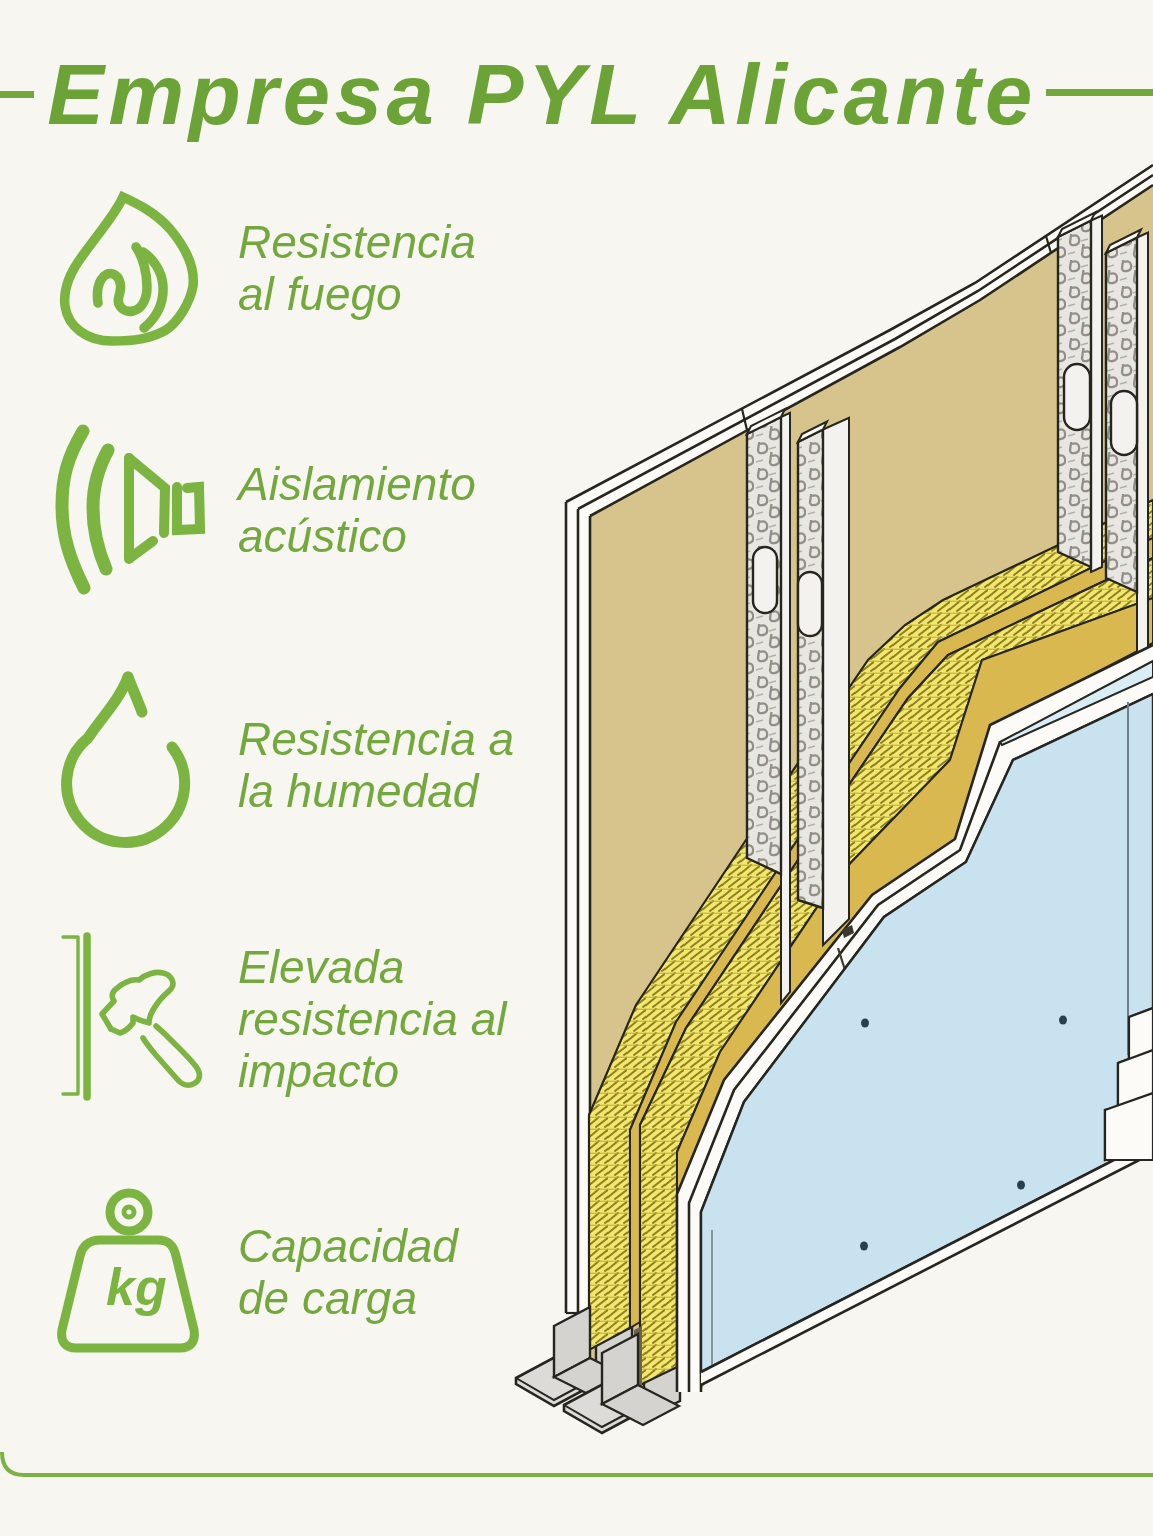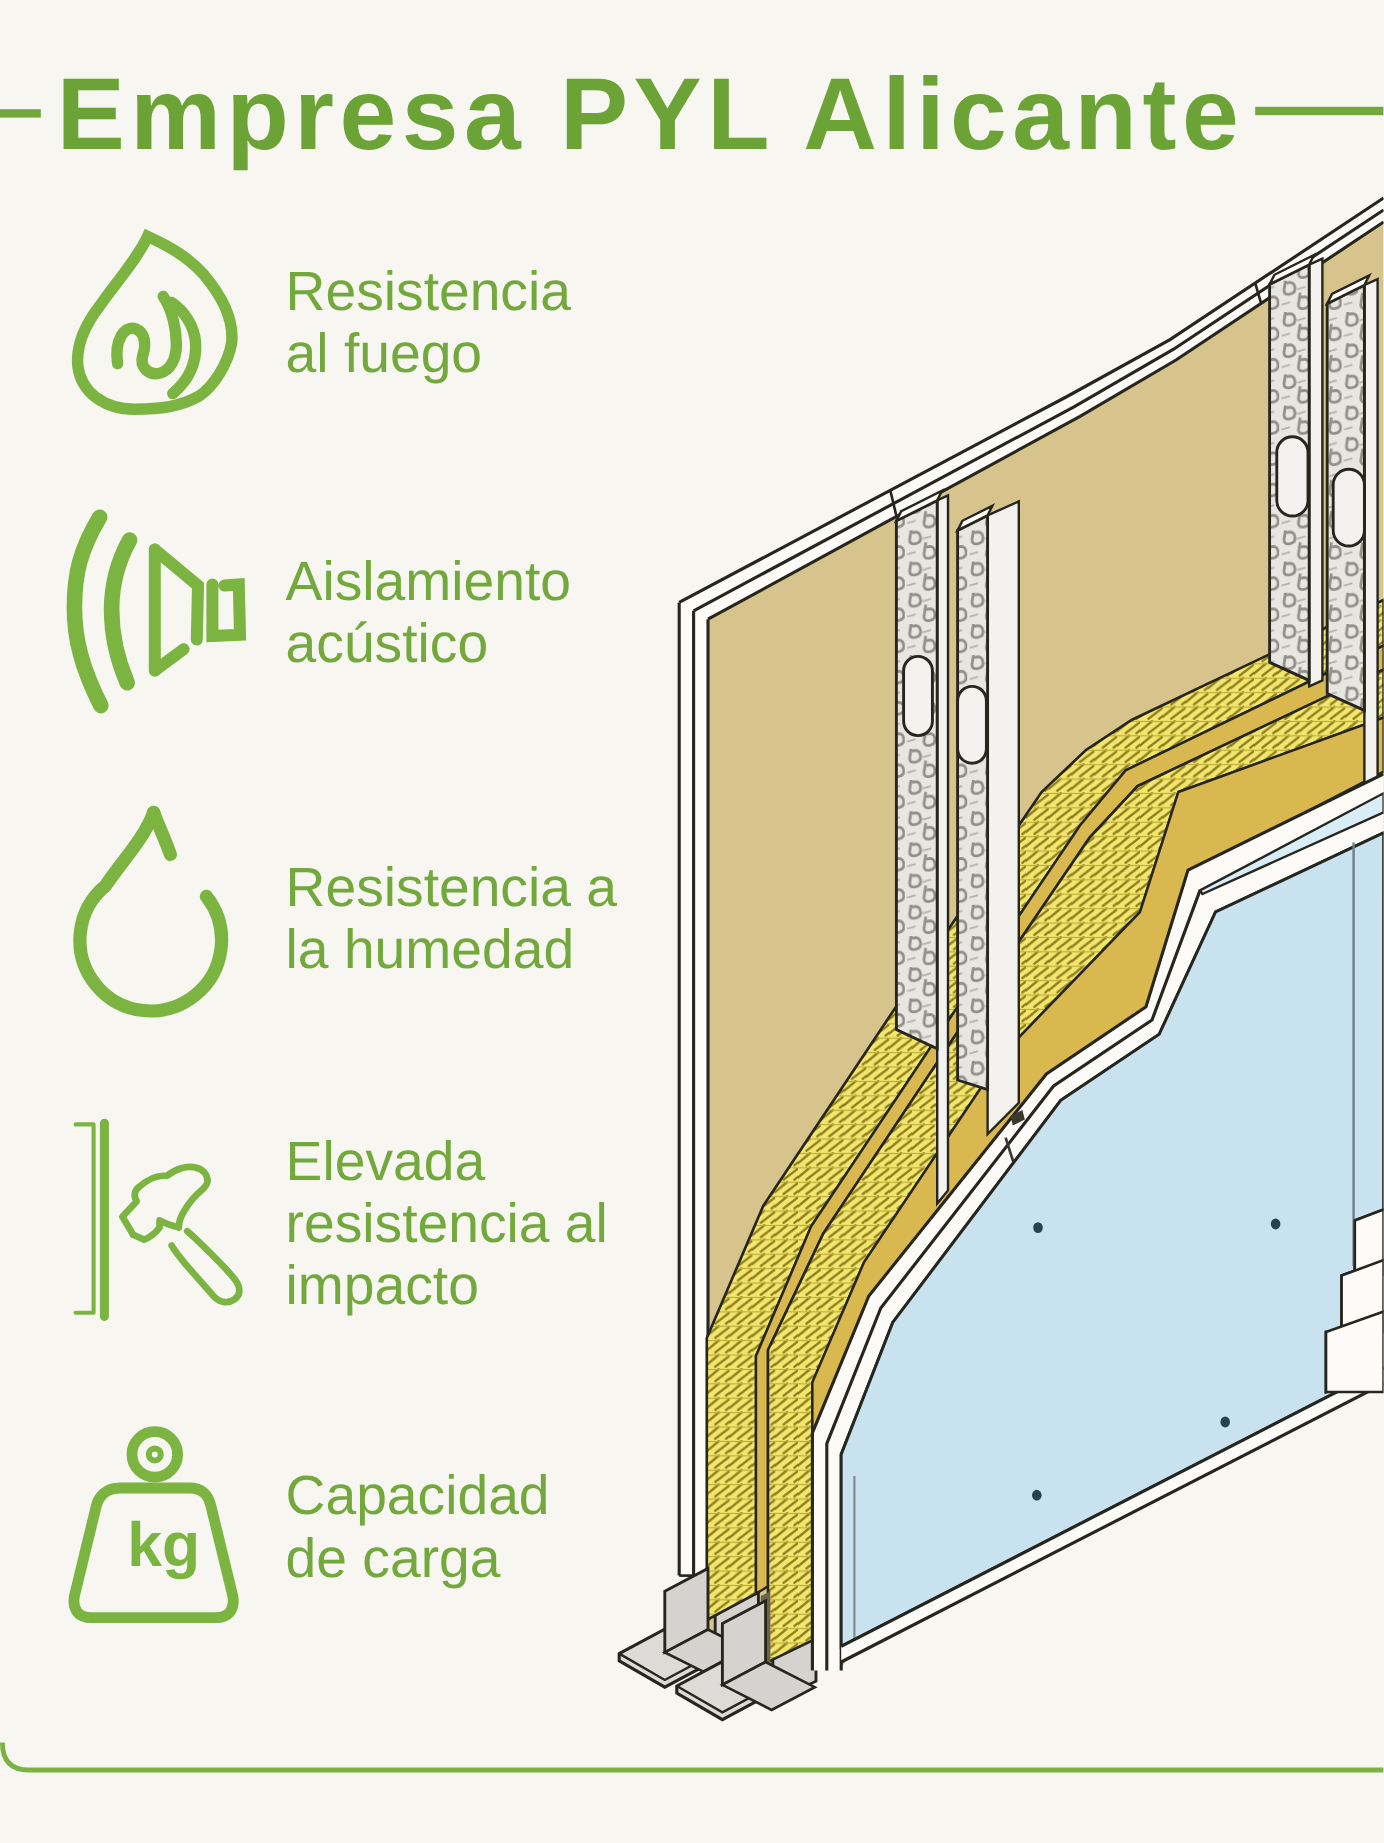--- a/index.html
+++ b/index.html
@@ -1,15 +1,15 @@
 <!DOCTYPE html>
 <html><head><meta charset="utf-8">
 <style>
 html,body{margin:0;padding:0;background:#f7f6f1;}
-#page{position:relative;width:1153px;height:1536px;overflow:hidden;}
+#page{position:relative;width:1153px;height:1536px;overflow:hidden;font-style:italic;}
 </style></head>
 <body>
 <div id="page">
 <svg width="1153" height="1536" viewBox="0 0 1153 1536">
 <rect width="1153" height="1536" fill="#f7f6f1"></rect>
 <defs>
 <pattern id="insul" width="19" height="12" patternUnits="userSpaceOnUse">
   <rect width="19" height="12" fill="#f2e76e"></rect>
   <path d="M-2,11 L10,1 M7,11 L20,1 M16,11 L29,1" stroke="#8f7e1e" stroke-width="1.9" fill="none" stroke-linecap="round"></path>
   <path d="M0,1.2 L19,1.2" stroke="#bcab38" stroke-width="1" fill="none"></path>

